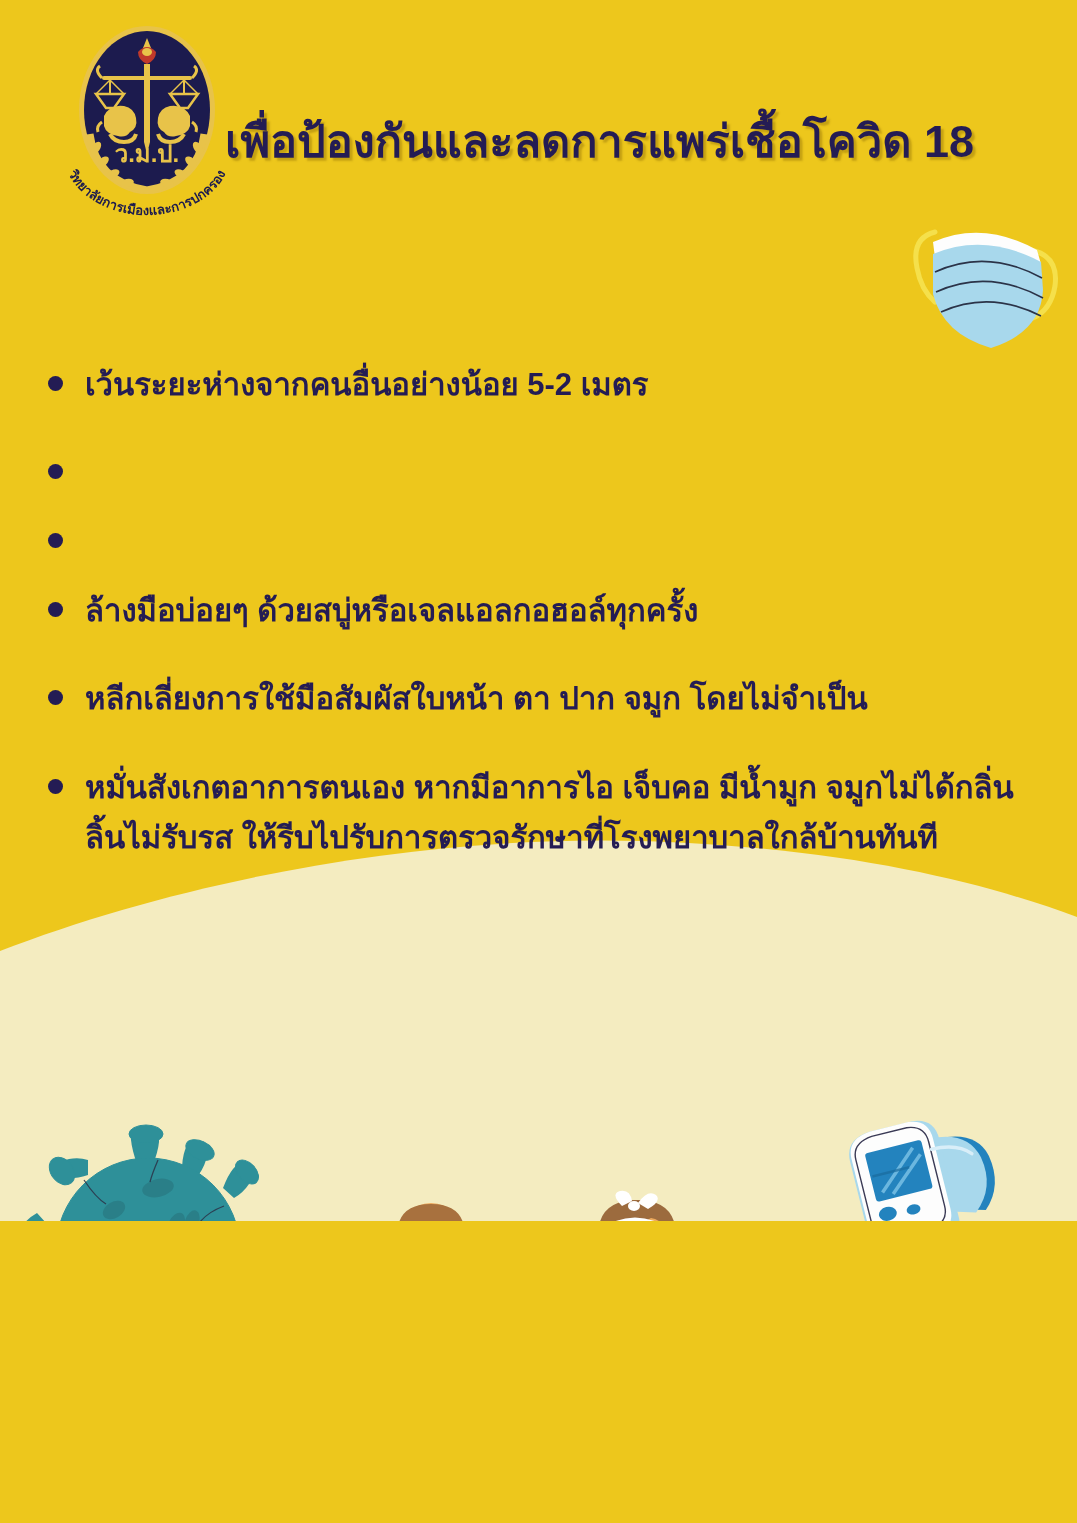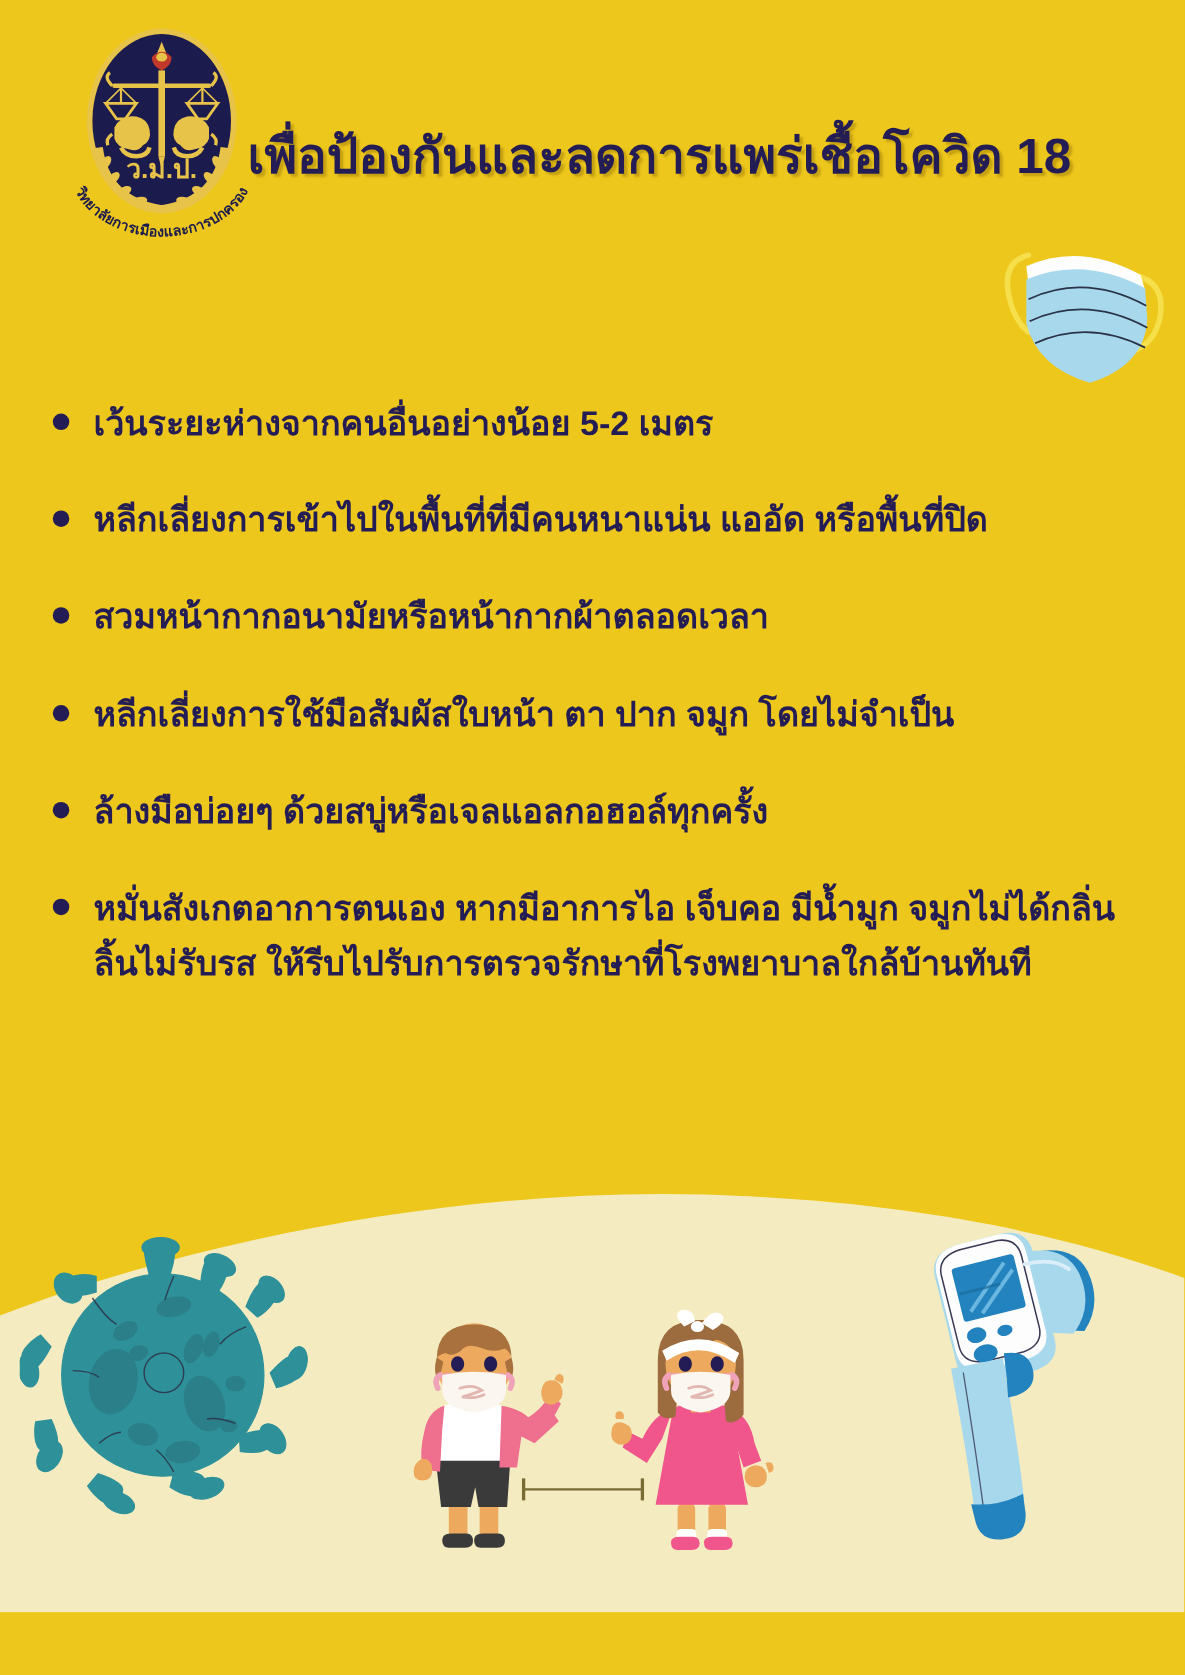--- a/index.html
+++ b/index.html
@@ -13,21 +13,21 @@
   body {
     font-family: "Liberation Sans", "DejaVu Sans", sans-serif;
     background: #EDC71C;
     position: relative;
   }
 
   .poster {
     position: absolute;
     inset: 0;
     width: 1077px;
-    height: 1466px;
+    height: 1221px;
     background: #EDC71C;
     overflow: hidden;
   }
 
   
   .ground {
     position: absolute;
     left: 0;
     bottom: 0;
     width: 1077px;
@@ -239,33 +239,31 @@
     <path d="M50 114 Q99 92 150 118" fill="none" stroke="#2B3348" stroke-width="1.6"></path>
   </svg>
 
   <div class="tips">
     <div class="tip">
       <span class="tip-dot"></span>
       <span class="tip-text">เว้นระยะห่างจากคนอื่นอย่างน้อย 5-2 เมตร</span>
     </div>
     <div class="tip">
       <span class="tip-dot"></span>
-      <span class="tip-text">หลีกเลี่ยงการเข้าไปในพื้นที่ที่มีคนหนาแน่น แออัด หรือพื้นที่ปิด</span>
-    </div>
-    <div class="tip">
-      <span class="tip-dot"></span>
-      <span class="tip-text">สวมหน้ากากอนามัยหรือหน้ากากผ้าตลอดเวลา</span>
+    </div>
+    <div class="tip">
+      <span class="tip-dot"></span>
+    </div>
+    <div class="tip">
+      <span class="tip-dot"></span>
+      <span class="tip-text">ล้างมือบ่อยๆ ด้วยสบู่หรือเจลแอลกอฮอล์ทุกครั้ง</span>
     </div>
     <div class="tip">
       <span class="tip-dot"></span>
       <span class="tip-text">หลีกเลี่ยงการใช้มือสัมผัสใบหน้า ตา ปาก จมูก โดยไม่จำเป็น</span>
-    </div>
-    <div class="tip">
-      <span class="tip-dot"></span>
-      <span class="tip-text">ล้างมือบ่อยๆ ด้วยสบู่หรือเจลแอลกอฮอล์ทุกครั้ง</span>
     </div>
     <div class="tip">
       <span class="tip-dot"></span>
       <span class="tip-text">หมั่นสังเกตอาการตนเอง หากมีอาการไอ เจ็บคอ มีน้ำมูก จมูกไม่ได้กลิ่น ลิ้นไม่รับรส ให้รีบไปรับการตรวจรักษาที่โรงพยาบาลใกล้บ้านทันที</span>
     </div>
   </div>
 
   <svg class="virus-fig" viewBox="0 0 270 275">
     <g fill="#2E9099" stroke="#2E9099">
 

